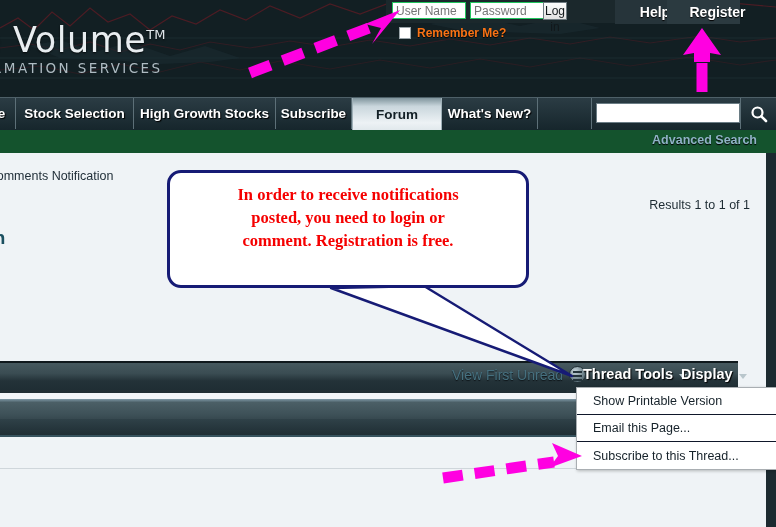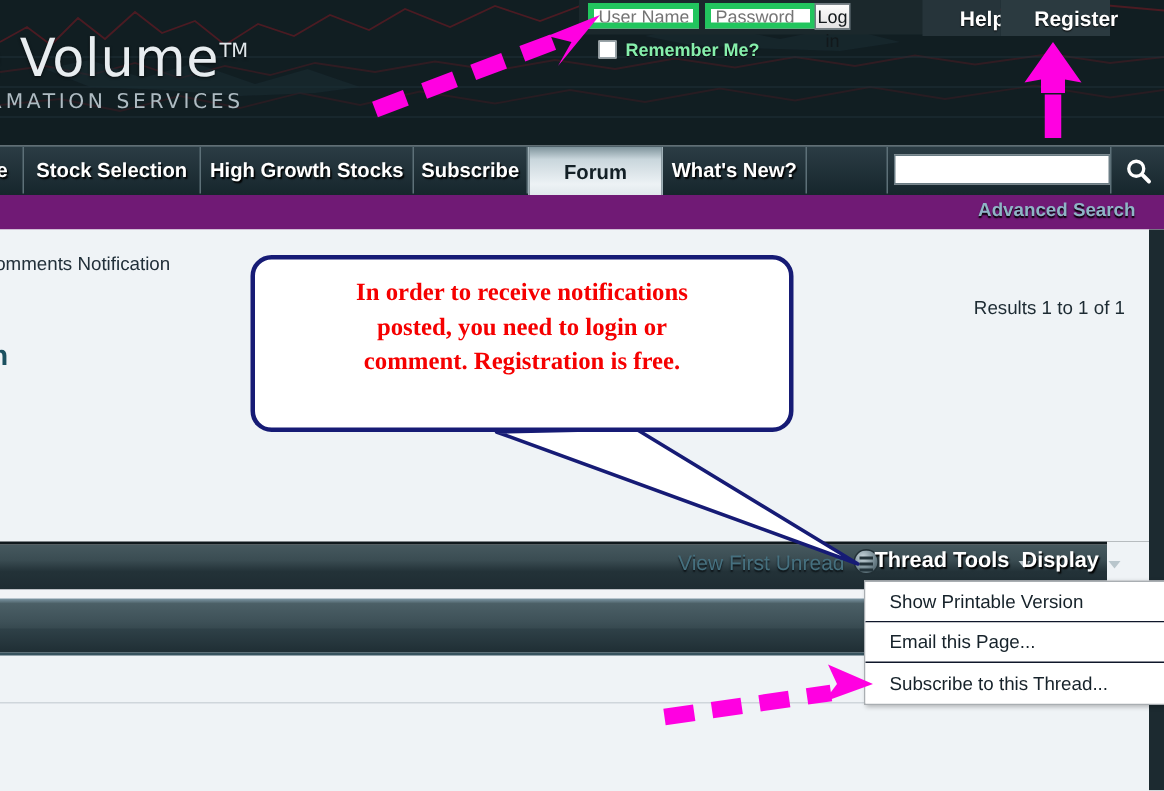--- a/index.html
+++ b/index.html
@@ -60,21 +60,21 @@
   
   .login-strip {
     position: absolute; left: 386px; top: 0px;
     height: 23px;
     background: #1b282c;
     padding: 0;
   }
   .txtfield {
     position: absolute; top: 2px;
     height: 17px;
-    border: 4px solid #22c55e;
+    border: 1px solid #22c55e;
     background: #ffffff;
     color: #8e8e8e;
     font-size: 12px;
     font-family: "Liberation Sans", sans-serif;
     padding: 0 3px;
     line-height: 15px;
     outline: none;
   }
   #user-field { left: 392px; width: 74px; }
   #pass-field { left: 470px; width: 74px; }
@@ -96,21 +96,21 @@
     position: absolute; left: 399px; top: 26px;
     display: flex; align-items: center;
   }
   .remember-box {
     width: 12px; height: 12px;
     background: #fff;
     border: 1px solid #9aa5aa;
     display: inline-block;
   }
   .remember-lbl {
-    color: #86efac;
+    color: #f97316;
     font-size: 12px;
     font-weight: bold;
     margin-left: 6px;
     font-family: "Liberation Sans", sans-serif;
     text-shadow: 0 1px 1px #000;
   }
   .hdr-btn {
     position: absolute; top: 0;
     height: 24px;
     background: #26343a;
@@ -182,21 +182,21 @@
     width: 36px; height: 31px;
     border-left: 1px solid #5d7078;
     display: flex; align-items: center; justify-content: center;
     cursor: pointer;
   }
   .search-btn svg { display: block; }
 
   .advsearch-bar {
     position: absolute; left: 0; top: 130px;
     width: 776px; height: 23px;
-    background: #701a75;
+    background: #14532d;
   }
   .advsearch-link {
     position: absolute; right: 19px; top: 3px;
     color: #8fb4c6;
     font-size: 12.5px;
     font-weight: bold;
     font-family: "Liberation Sans", sans-serif;
     cursor: pointer;
     text-shadow: 0 1px 1px #000;
   }

